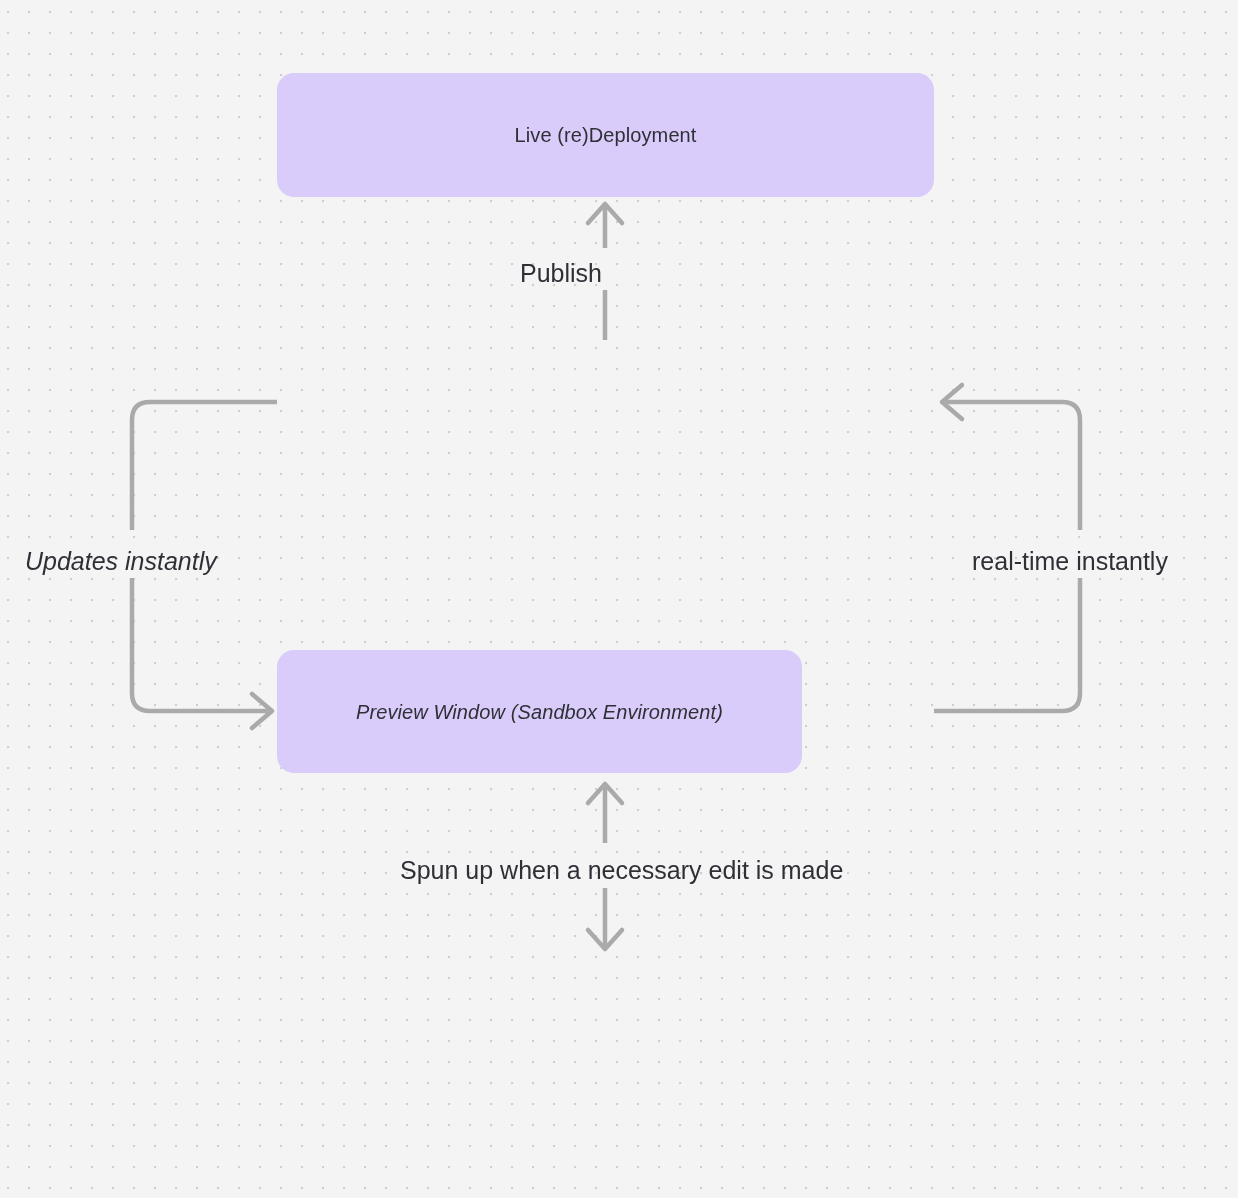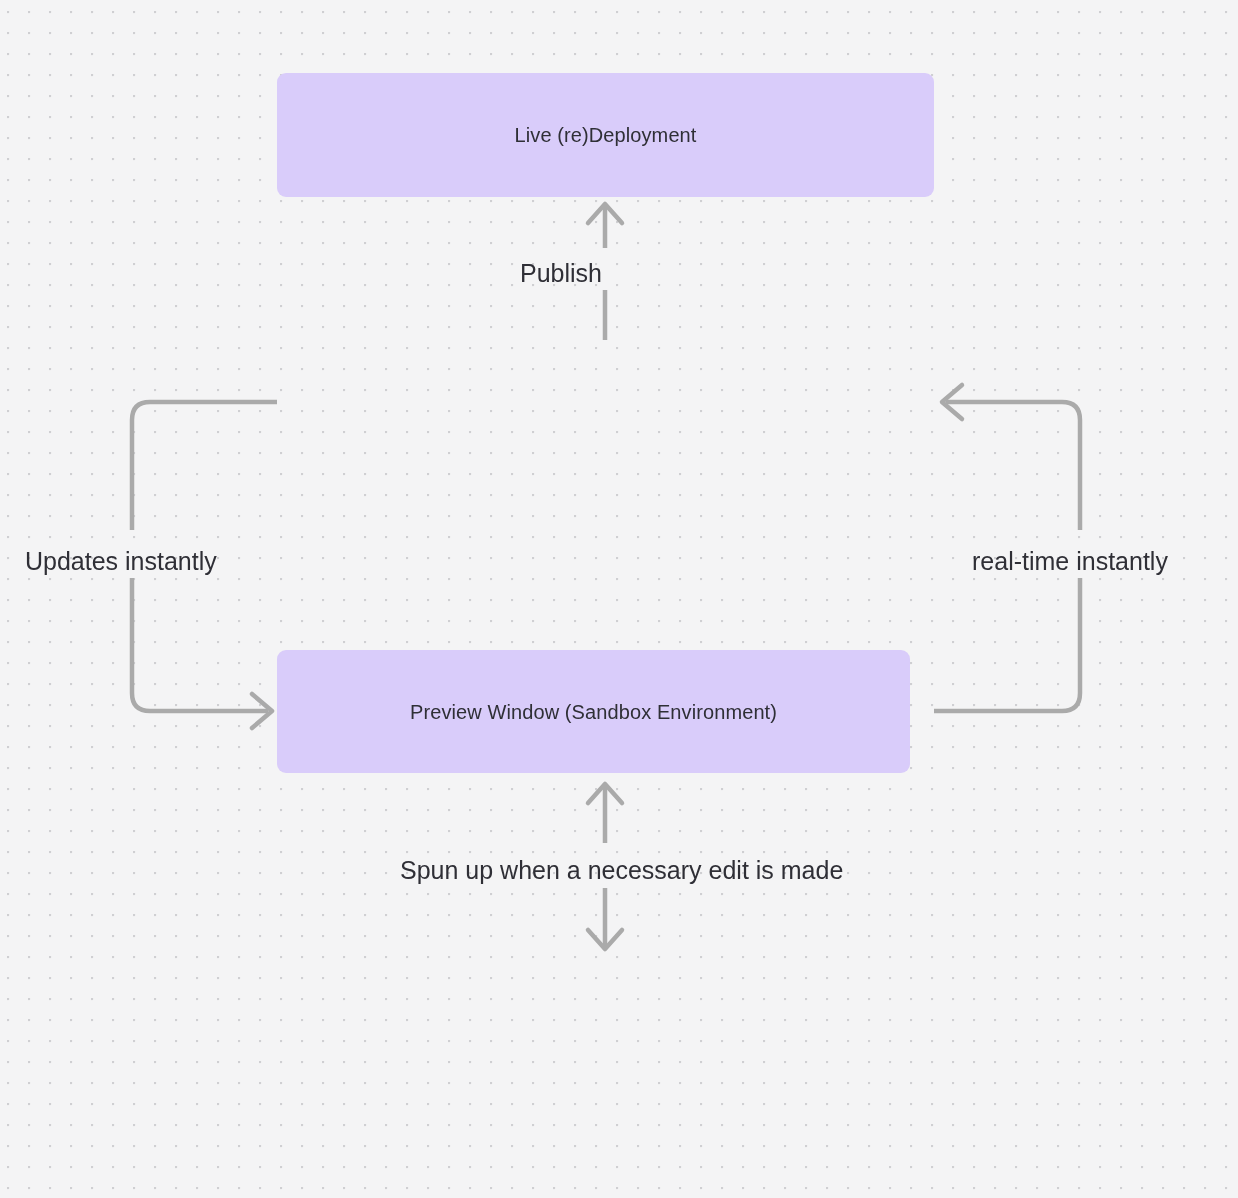--- a/index.html
+++ b/index.html
@@ -30,21 +30,21 @@
     left: 0;
     top: 0;
     width: 1238px;
     height: 1198px;
     pointer-events: none;
   }
 
   .node {
     position: absolute;
     background-color: #d9ccfa;
-    border-radius: 9px;
+    border-radius: 17px;
     display: flex;
     align-items: center;
     justify-content: center;
     box-sizing: border-box;
   }
 
   .node-label {
     color: #2f2f36;
     font-size: 20px;
     font-family: "Liberation Sans", sans-serif;
@@ -61,26 +61,26 @@
     font-family: "Liberation Sans", sans-serif;
     line-height: 1.2;
     white-space: nowrap;
     text-align: left;
     background-color: transparent;
   }
 
   
   #node-live          { left: 277px; top: 73px;  width: 657px; height: 124px; }
   #node-editor        { left: 277px; top: 340px; width: 657px; height: 124px; }
-  #node-preview       { left: 277px; top: 650px; width: 633px; height: 123px; }
+  #node-preview       { left: 277px; top: 650px; width: 525px; height: 123px; font-style: italic; }
   #node-devserver     { left: 277px; top: 958px; width: 657px; height: 123px; }
 
   
   #label-publish      { left: 520px;  top: 258px;  width: 170px; }
-  #label-updates      { left: 25px;   top: 546px;  width: 215px; }
+  #label-updates      { left: 25px;   top: 546px;  width: 215px; font-style: italic; }
   #label-feedback     { left: 972px;  top: 546px;  width: 215px; }
   #label-spunup       { left: 400px;  top: 855px;  width: 410px; }
 </style>
 </head>
 <body>
 
 <div id="canvas">
 
   <svg class="edge-layer" viewBox="0 0 1238 1198" width="1238" height="1198" xmlns="http://www.w3.org/2000/svg">
 

